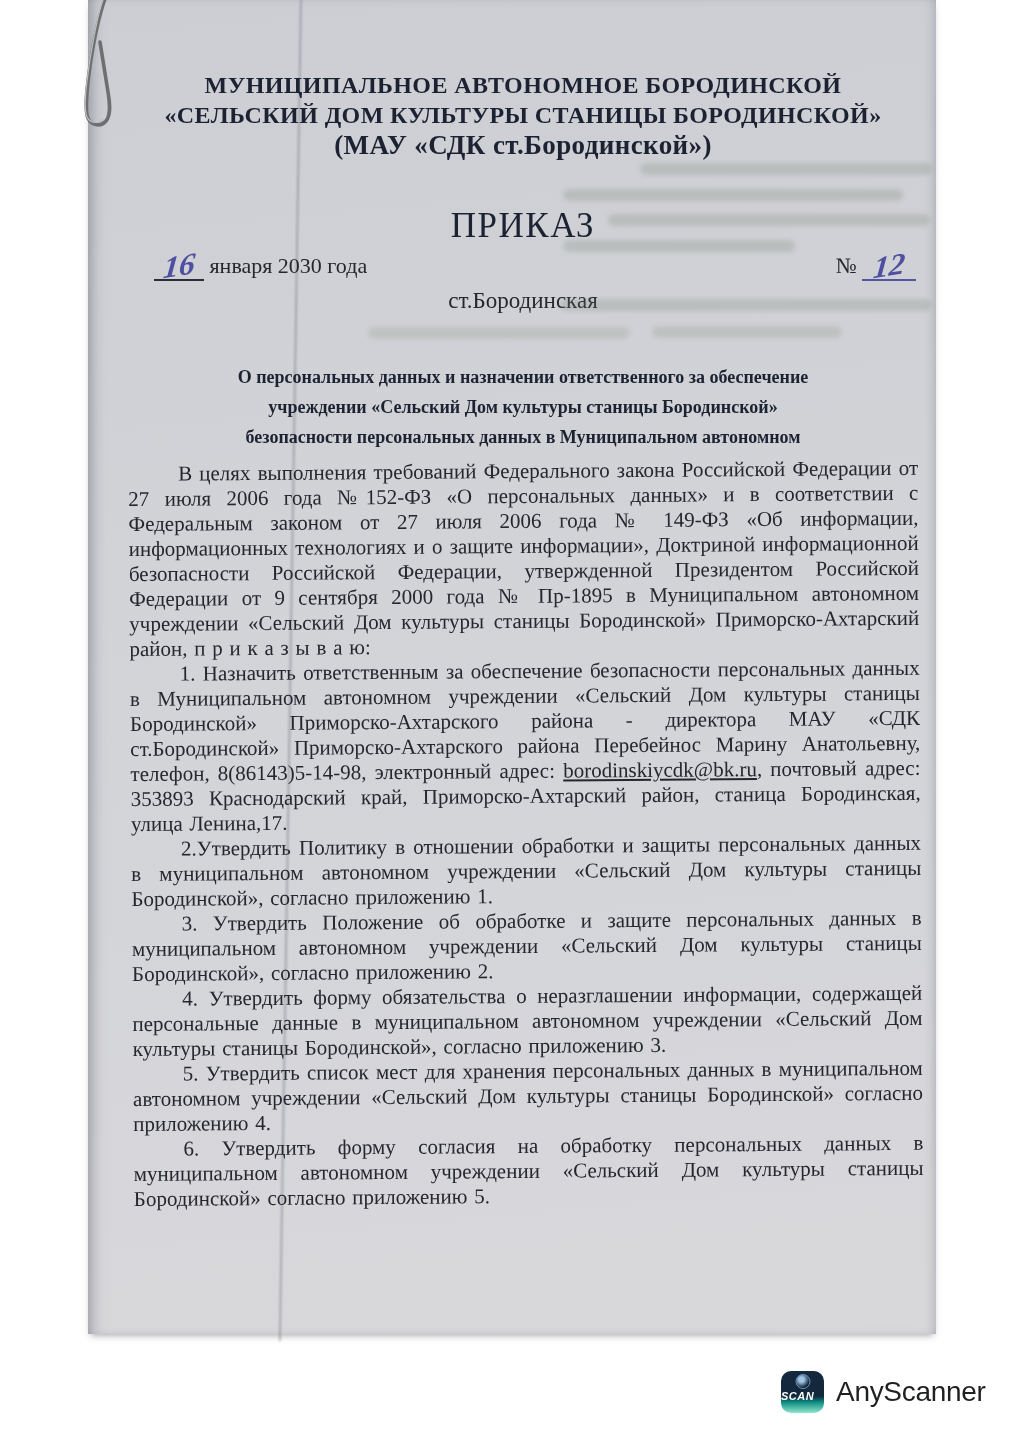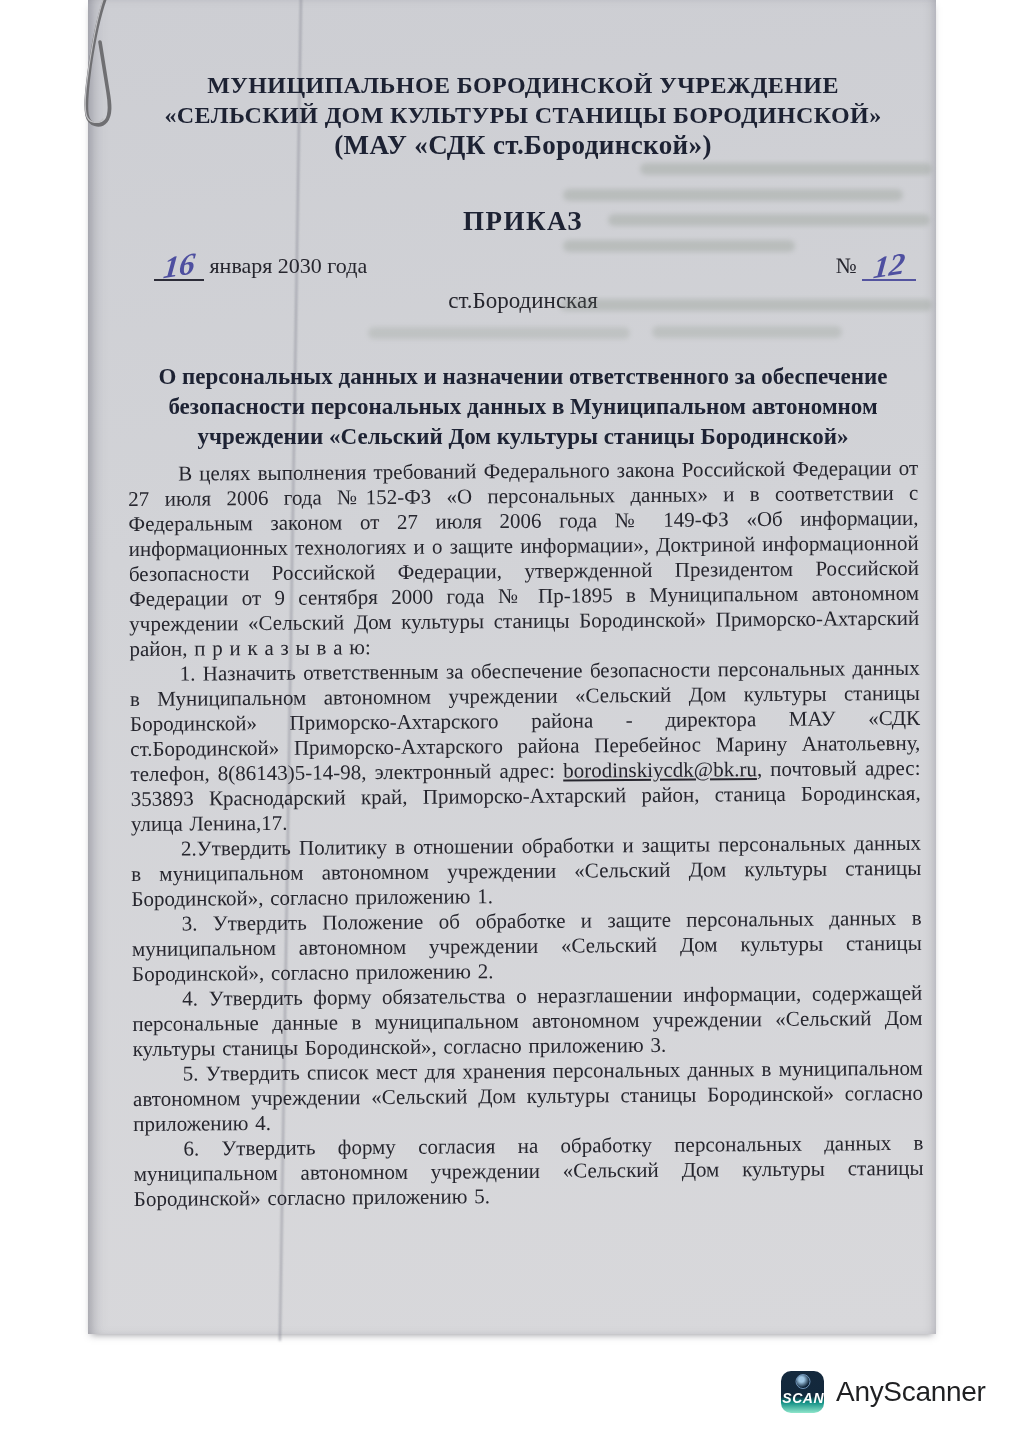--- a/index.html
+++ b/index.html
@@ -32,22 +32,22 @@
   
   .content { position:absolute; left:40px; right:18px; top:0; bottom:0; }
   .org-block {
     position:absolute; top:70px; left:0; right:0;
     text-align:center; font-weight:bold; color:#1d2233;
     font-size:24px; line-height:30px; letter-spacing:.4px;
   }
   .org-block .l3 { font-size:27px; }
   .doc-type {
     position:absolute; top:206px; left:0; right:0;
-    text-align:center; font-weight:bold; color:#1d2233;
-    font-size:27px; letter-spacing:1.5px;
+    text-align:center; font-weight:normal; color:#1d2233;
+    font-size:35px; letter-spacing:1.5px;
   }
   .date-row {
     position:absolute; top:250px; left:0; right:0;
     display:flex; justify-content:space-between; align-items:flex-end;
     font-size:22px; color:#26262e;
   }
   .date-left { margin-left:26px; }
   .num-right { margin-right:2px; }
   .hw-slot {
     display:inline-block; min-width:50px; text-align:center;
@@ -59,21 +59,21 @@
     font-size:31px; color:#4e4fa0;
     transform:skewX(-14deg) rotate(-9deg) translateY(3px);
   }
   .place {
     position:absolute; top:288px; left:0; right:0;
     text-align:center; font-size:23px; color:#26262e;
   }
   .subject {
     position:absolute; top:362px; left:28px; right:28px;
     text-align:center; font-weight:bold; color:#1d2233;
-    font-size:23px; line-height:30px;
+    font-size:18px; line-height:30px;
   }
   .main {
     position:absolute; top:462px; left:0; right:0;
     font-size:21px; line-height:25px; color:#26262e;
     text-align:justify;
     transform:rotate(-0.45deg); transform-origin:0 0;
   }
   .para { text-indent:50px; word-spacing:1.5px; }
   .email { text-decoration:underline; }
   
@@ -84,58 +84,58 @@
     border-radius:10px;
     background:linear-gradient(180deg,#15293d 0%,#12283c 60%,#0d8c82 74%,#8fe6cb 100%);
   }
   .lens {
     position:absolute; top:3px; left:50%; transform:translateX(-50%);
     width:15px; height:15px; border-radius:50%;
     background:radial-gradient(circle at 38% 35%, #9fc6e4 0 22%, #0b1f33 70%);
     border:1.5px solid #6e93b8;
   }
   .scan-label {
-    position:absolute; top:19px; width:100%; text-align:right;
+    position:absolute; top:19px; width:100%; text-align:left;
     color:#ffffff; font-family:"Liberation Sans", sans-serif;
-    font-style:italic; font-weight:bold; font-size:14px; letter-spacing:.5px;
+    font-style:italic; font-weight:bold; font-size:11px; letter-spacing:.5px;
   }
   .app-name {
     position:absolute; left:836px; top:1376px;
     font-family:"Liberation Sans", sans-serif;
     font-weight:normal; font-size:28px; color:#1f2022; letter-spacing:-.3px;
   }
 </style>
 </head>
 <body>
 
 <div class="canvas">
 
   <div class="paper">
     <div class="crease"></div>
 
     <div class="content">
       <div class="org-block">
-        <div>МУНИЦИПАЛЬНОЕ БОРОДИНСКОЙ УЧРЕЖДЕНИЕ</div>
+        <div>МУНИЦИПАЛЬНОЕ АВТОНОМНОЕ БОРОДИНСКОЙ</div>
         <div>«СЕЛЬСКИЙ ДОМ КУЛЬТУРЫ СТАНИЦЫ БОРОДИНСКОЙ»</div>
         <div class="l3">(МАУ «СДК ст.Бородинской»)</div>
       </div>
 
       <div class="doc-type">ПРИКАЗ</div>
 
       <div class="date-row">
         <span class="date-left"><span class="hw-slot"><span class="hw">16</span></span> <span>января 2030 года</span></span>
         <span class="num-right"><span>№</span> <span class="hw-slot ink-line"><span class="hw">12</span></span></span>
       </div>
 
       <div class="place">ст.Бородинская</div>
 
       <div class="subject">
         <div>О персональных данных и назначении ответственного за обеспечение</div>
+        <div>учреждении «Сельский Дом культуры станицы Бородинской»</div>
         <div>безопасности персональных данных в Муниципальном автономном</div>
-        <div>учреждении «Сельский Дом культуры станицы Бородинской»</div>
       </div>
 
       <div class="main">
         <p class="para">В целях выполнения требований Федерального закона Российской Федерации от 27 июля 2006 года №152-ФЗ «О персональных данных» и в соответствии с Федеральным законом от 27 июля 2006 года № 149-ФЗ «Об информации, информационных технологиях и о защите информации», Доктриной информационной безопасности Российской Федерации, утвержденной Президентом Российской Федерации от 9 сентября 2000 года № Пр-1895 в Муниципальном автономном учреждении «Сельский Дом культуры станицы Бородинской» Приморско-Ахтарский район, п р и к а з ы в а ю:</p>
         <p class="para"><span>1. Назначить ответственным за обеспечение безопасности персональных данных в Муниципальном автономном учреждении «Сельский Дом культуры станицы Бородинской» Приморско-Ахтарского района - директора МАУ «СДК ст.Бородинской» Приморско-Ахтарского района Перебейнос Марину Анатольевну, телефон, 8(86143)5-14-98, электронный адрес: </span><span class="email">borodinskiycdk@bk.ru</span><span>, почтовый адрес: 353893 Краснодарский край, Приморско-Ахтарский район, станица Бородинская, улица Ленина,17.</span></p>
         <p class="para">2.Утвердить Политику в отношении обработки и защиты персональных данных в муниципальном автономном учреждении «Сельский Дом культуры станицы Бородинской», согласно приложению 1.</p>
         <p class="para">3. Утвердить Положение об обработке и защите персональных данных в муниципальном автономном учреждении «Сельский Дом культуры станицы Бородинской», согласно приложению 2.</p>
         <p class="para">4. Утвердить форму обязательства о неразглашении информации, содержащей персональные данные в муниципальном автономном учреждении «Сельский Дом культуры станицы Бородинской», согласно приложению 3.</p>
         <p class="para">5. Утвердить список мест для хранения персональных данных в муниципальном автономном учреждении «Сельский Дом культуры станицы Бородинской» согласно приложению 4.</p>
         <p class="para">6. Утвердить форму согласия на обработку персональных данных в муниципальном автономном учреждении «Сельский Дом культуры станицы Бородинской» согласно приложению 5.</p>

